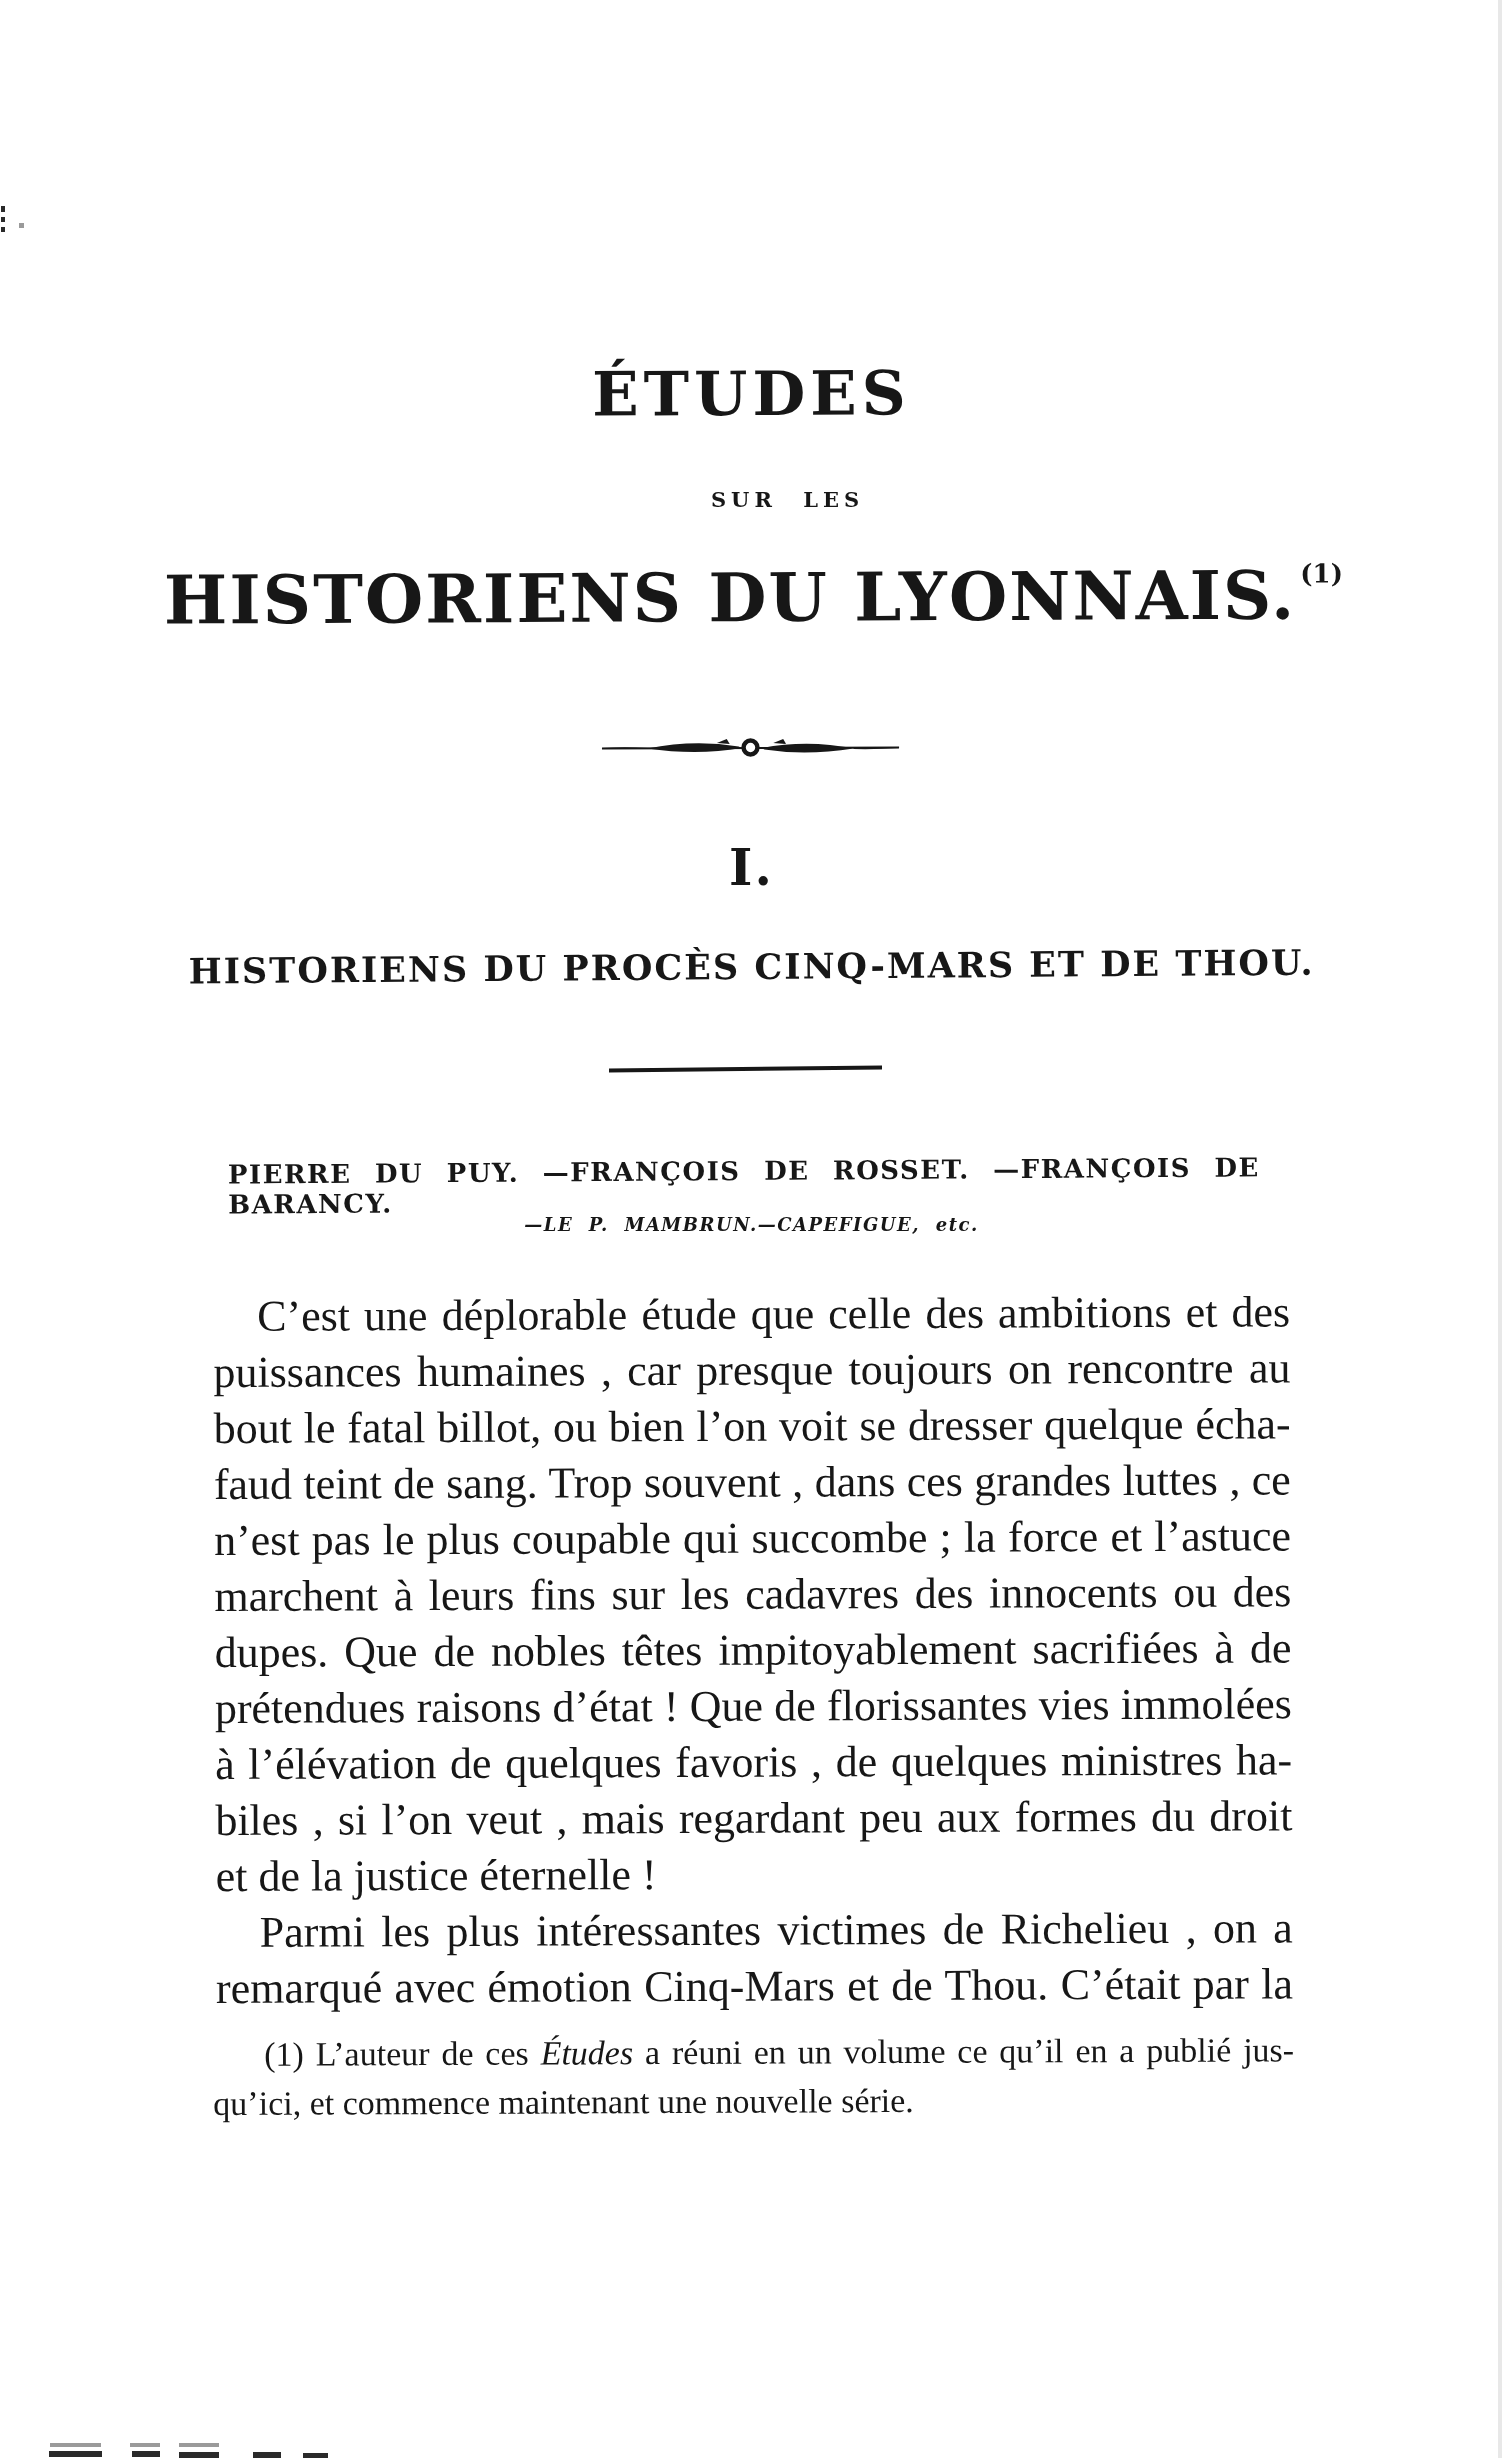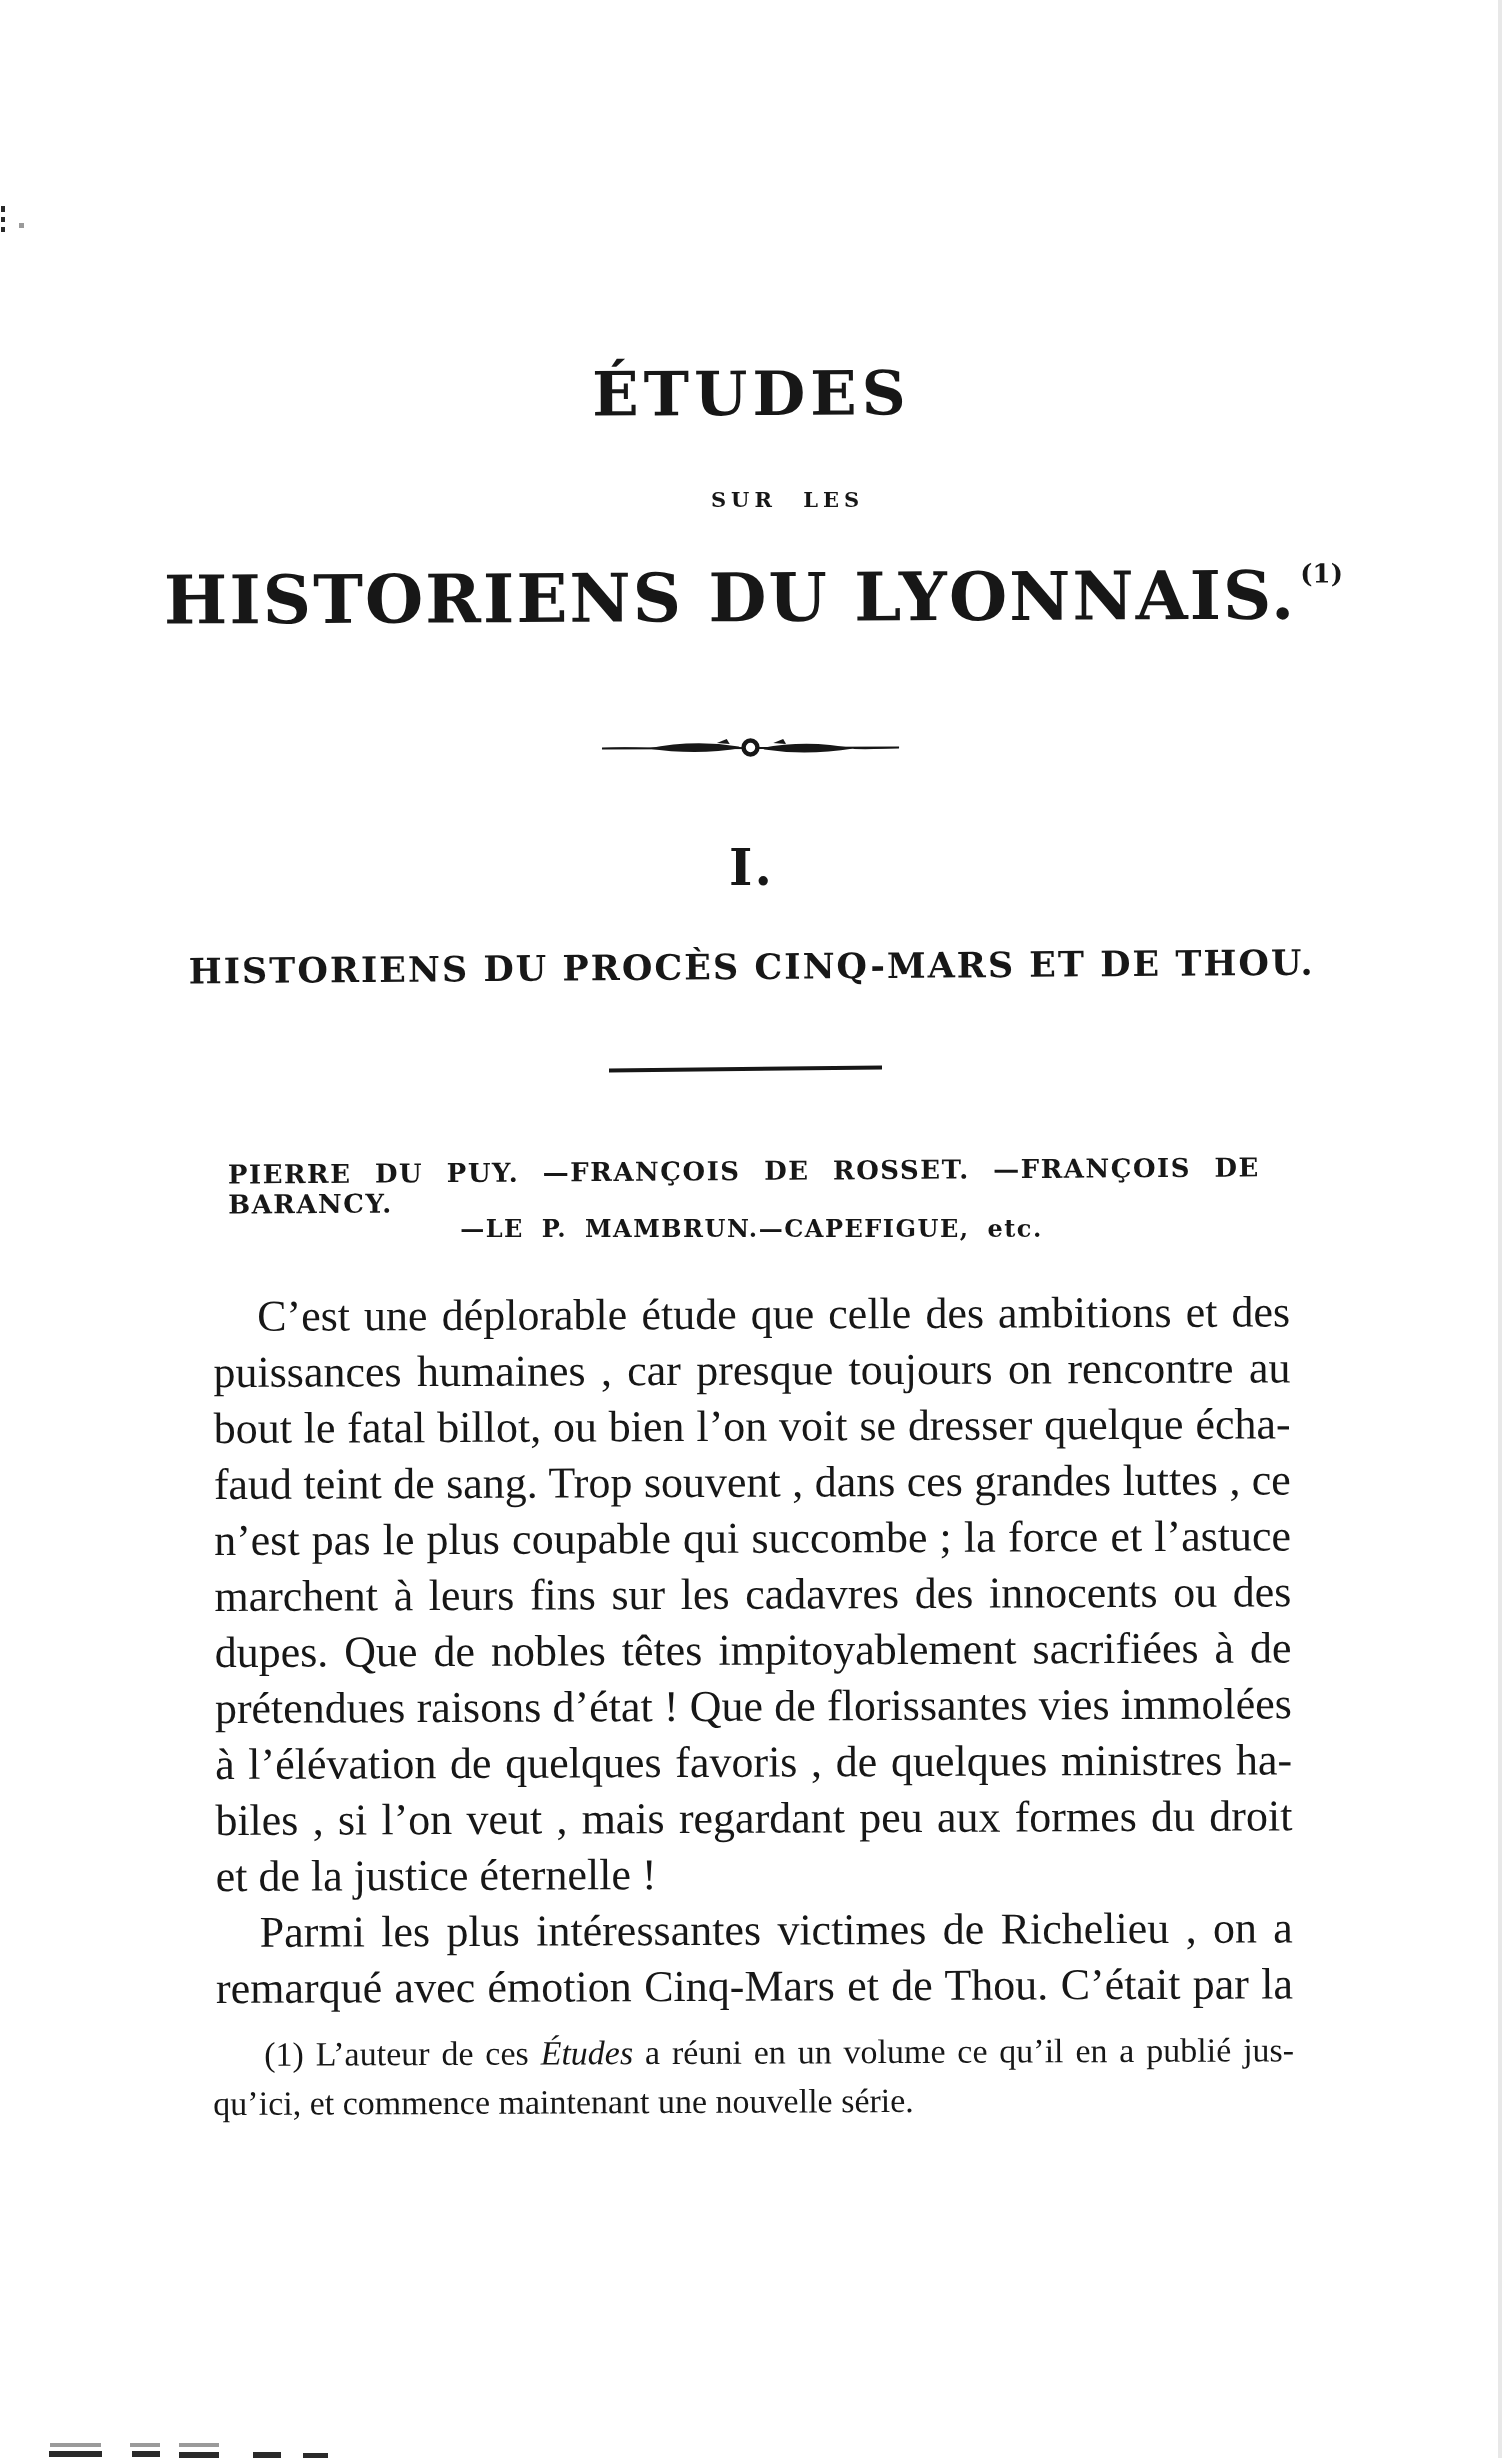--- a/index.html
+++ b/index.html
@@ -58,21 +58,21 @@
   .authors-line1{
     top:1156px;left:228px;width:1032px;
     font-family:"DejaVu Serif", serif;
     font-weight:bold;font-size:26px;letter-spacing:1.5px;
     text-align:justify;text-align-last:justify;
     transform:rotate(-0.4deg);
   }
   .authors-line2{
     top:1214px;
     font-family:"DejaVu Serif", serif;
-    font-weight:bold;font-size:24px;letter-spacing:1.5px;word-spacing:8px;
+    font-weight:bold;font-size:18px;letter-spacing:1.5px;word-spacing:8px;font-style:italic;
   }
   
   .body-block{
     top:1289px;left:213px;width:1077px;
     font-size:44px;line-height:56px;
     transform:rotate(-0.25deg);
     transform-origin:left top;
   }
   .body-block .line{display:block;}
   .j{text-align:justify;text-align-last:justify;}

